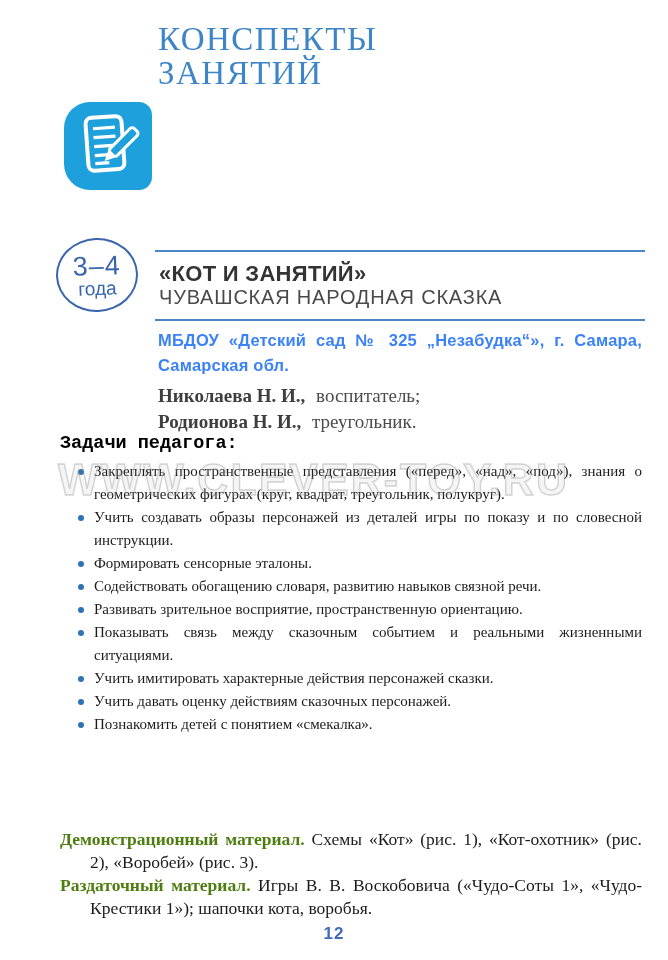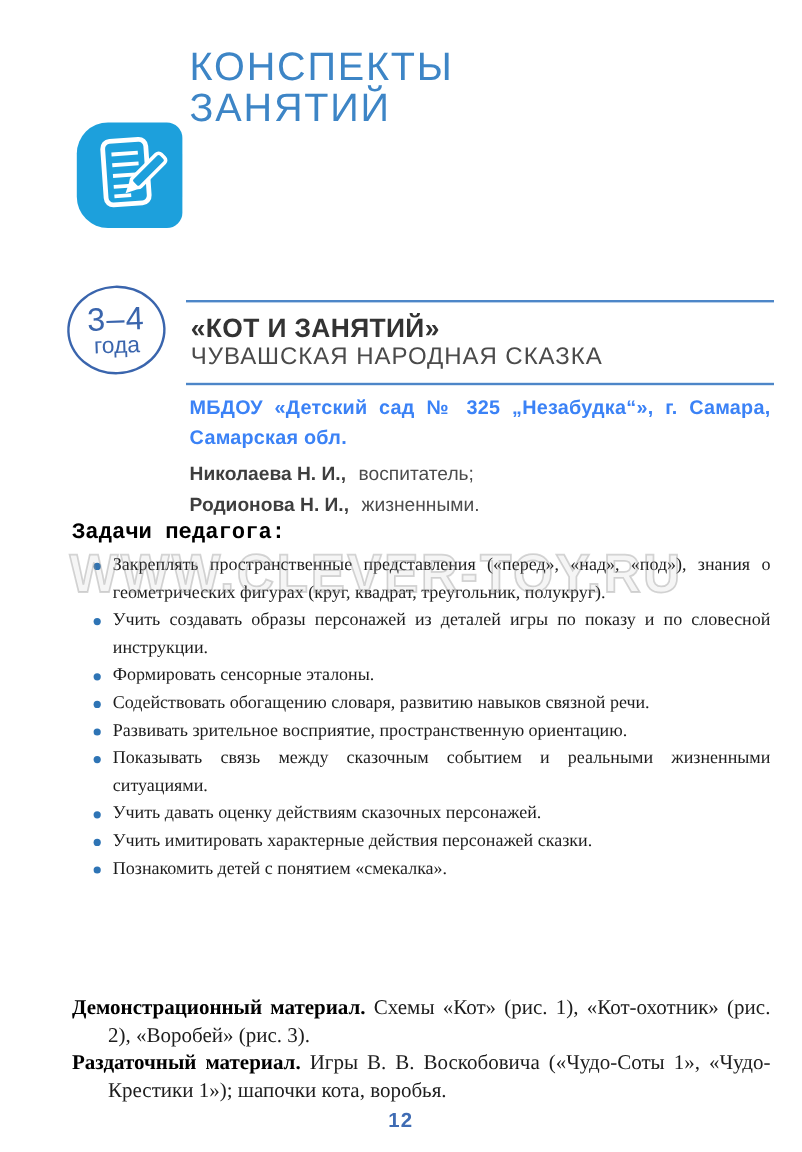--- a/index.html
+++ b/index.html
@@ -8,24 +8,25 @@
     background: #ffffff;
     font-family: "Liberation Sans", sans-serif;
     color: #222;
     position: relative;
     overflow: hidden;
   }
   .page { position: relative; width: 668px; height: 960px; background:#fff; }
 
   
   .header-title {
-    position: absolute; left: 158px; top: 39px;
+    position: absolute; left: 158px; top: 22px;
     font-size: 33px; line-height: 34px; font-weight: 400;
     letter-spacing: 1.5px; color: #3d85c6; margin: 0;
     font-stretch: condensed;
+    font-family: Liberation Serif, serif;
   }
   .chapter-icon {
     position: absolute; left: 64px; top: 102px;
     width: 88px; height: 88px;
     background: #1da0dc;
     border-radius: 26px 13px 13px 26px;
   }
   .chapter-icon svg { display: block; }
 
   
@@ -57,21 +58,21 @@
 
   
   .institution-block {
     position: absolute; left: 158px; top: 328px; width: 484px;
   }
   .institution {
     margin: 0 0 5px 0; font-size: 16.5px; line-height: 25px;
     font-weight: 700; color: #3b82f6; text-align: justify;
     letter-spacing: 0.2px;
   }
-  .author-row { font-size: 16px; line-height: 25.5px; color: #3e3e3e; }
+  .author-row { font-size: 19px; line-height: 25.5px; color: #3e3e3e; font-family: Liberation Serif, serif; }
   .author-name { font-weight: 700; }
   .author-role { font-weight: 400; color: #4c4c4c; margin-left: 6px; }
 
   
   .tasks { position: absolute; left: 60px; top: 432px; width: 582px; }
   .tasks-heading {
     margin: 0 0 5px 0;
     font-family: Liberation Mono, monospace;
     font-size: 18.5px; line-height: 23px; font-weight: 700;
     color: #000000;
@@ -89,21 +90,21 @@
   .tasks-list li .li-text { flex: 1 1 auto; text-align: justify; }
 
   
   .materials { position: absolute; left: 60px; top: 828px; width: 582px; }
   .material-para {
     margin: 0; font-family: "Liberation Serif", serif;
     font-size: 17.5px; line-height: 23px; color: #1c1c1c;
     text-align: justify;
     padding-left: 30px; text-indent: -30px; 
   }
-  .material-label { font-weight: 700; color: #000000; }
+  .material-label { font-weight: 700; color: #4d7c0f; }
 
   
   .page-footer {
     position: absolute; left: 0; top: 924px; width: 668px;
     text-align: center;
   }
   .page-number { font-size: 17px; color: #3f6cb4; letter-spacing: 1px; font-weight: bold; }
 
   
   .watermark {
@@ -155,21 +156,21 @@
   </div>
 
   <div class="institution-block">
     <p class="institution">МБДОУ «Детский сад № 325 „Незабудка“», г. Самара, Самарская обл.</p>
     <div class="author-row">
       <span class="author-name">Николаева Н. И.,</span>
       <span class="author-role">воспитатель;</span>
     </div>
     <div class="author-row">
       <span class="author-name">Родионова Н. И.,</span>
-      <span class="author-role">жизненными.</span>
+      <span class="author-role">треугольник.</span>
     </div>
   </div>
 
   <section class="tasks">
     <h4 class="tasks-heading">Задачи педагога:</h4>
     <ul class="tasks-list">
       <li>
           <span class="bullet-dot"></span>
           <span class="li-text">Закреплять пространственные представления («перед», «над», «под»), знания о геометрических фигурах (круг, квадрат, треугольник, полукруг).</span>
         </li>
@@ -188,25 +189,25 @@
       <li>
           <span class="bullet-dot"></span>
           <span class="li-text">Развивать зрительное восприятие, пространственную ориентацию.</span>
         </li>
       <li>
           <span class="bullet-dot"></span>
           <span class="li-text">Показывать связь между сказочным событием и реальными жизненными ситуациями.</span>
         </li>
       <li>
           <span class="bullet-dot"></span>
+          <span class="li-text">Учить имитировать характерные действия персонажей сказки.</span>
+        </li>
+      <li>
+          <span class="bullet-dot"></span>
           <span class="li-text">Учить давать оценку действиям сказочных персонажей.</span>
-        </li>
-      <li>
-          <span class="bullet-dot"></span>
-          <span class="li-text">Учить имитировать характерные действия персонажей сказки.</span>
         </li>
       <li>
           <span class="bullet-dot"></span>
           <span class="li-text">Познакомить детей с понятием «смекалка».</span>
         </li>
     </ul>
   </section>
 
   <section class="materials">
     <p class="material-para"><span class="material-label">Демонстрационный материал.</span> <span class="material-text">Схемы «Кот» (рис. 1), «Кот-охотник» (рис. 2), «Воробей» (рис. 3).</span></p>

